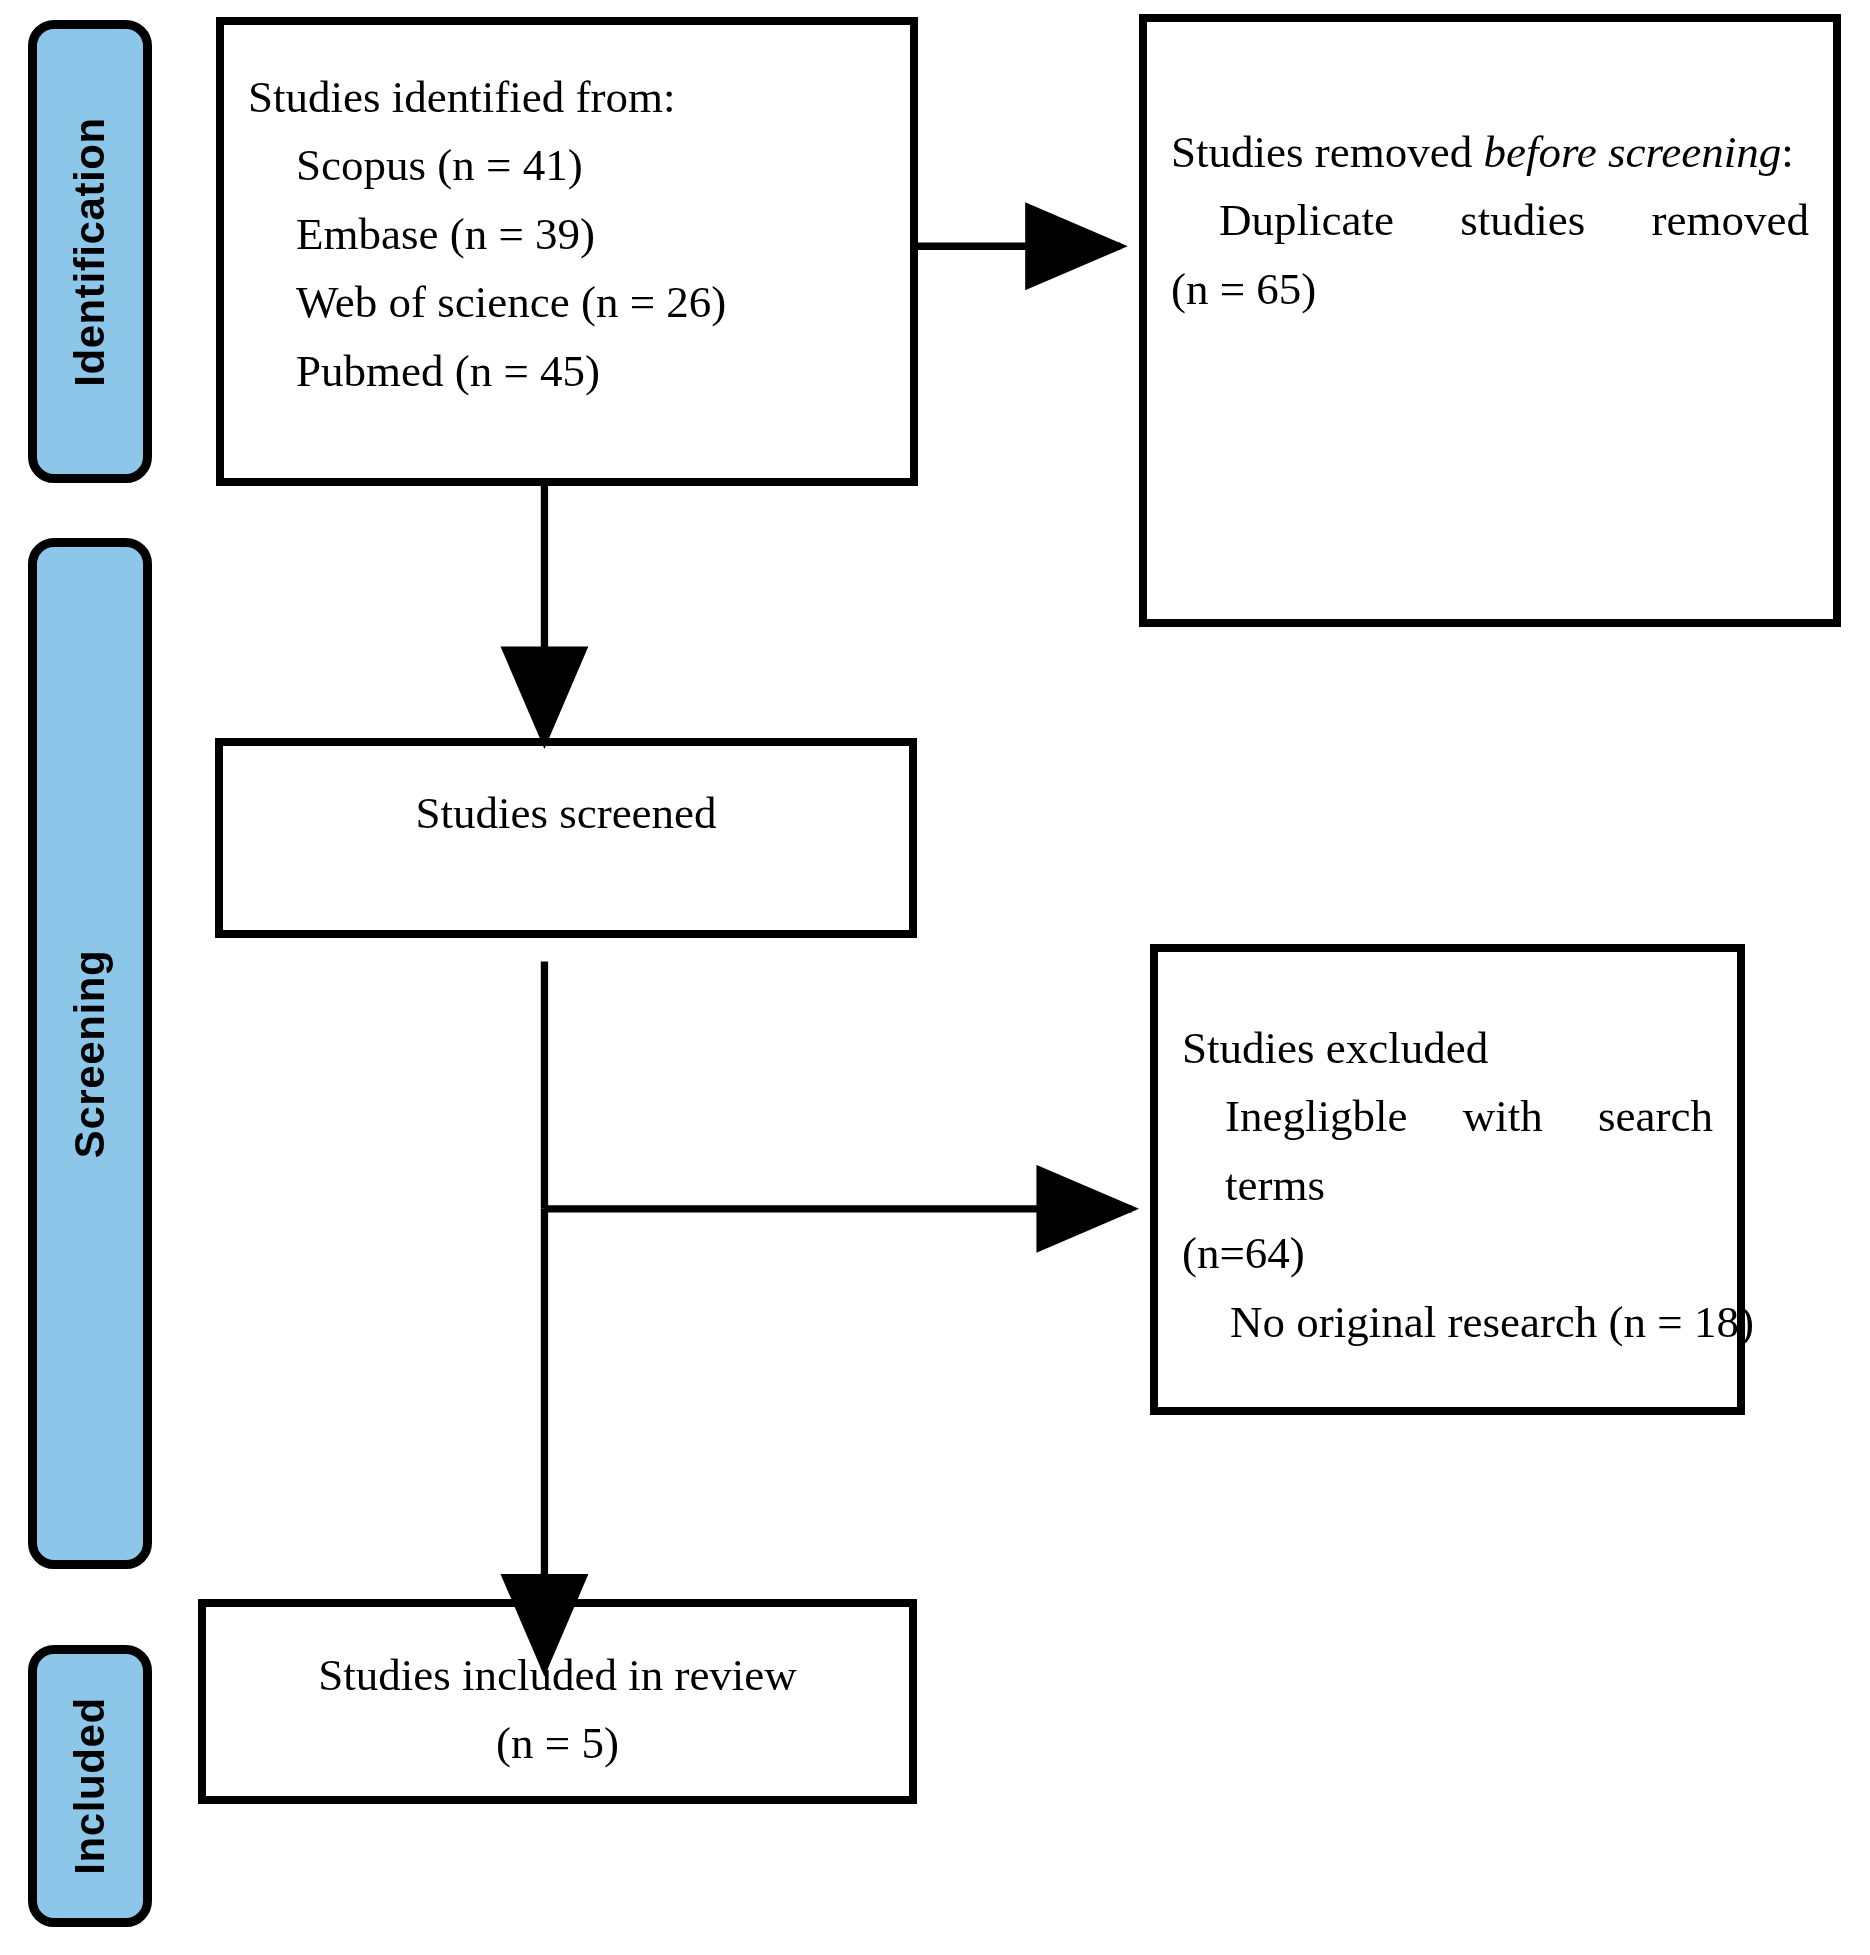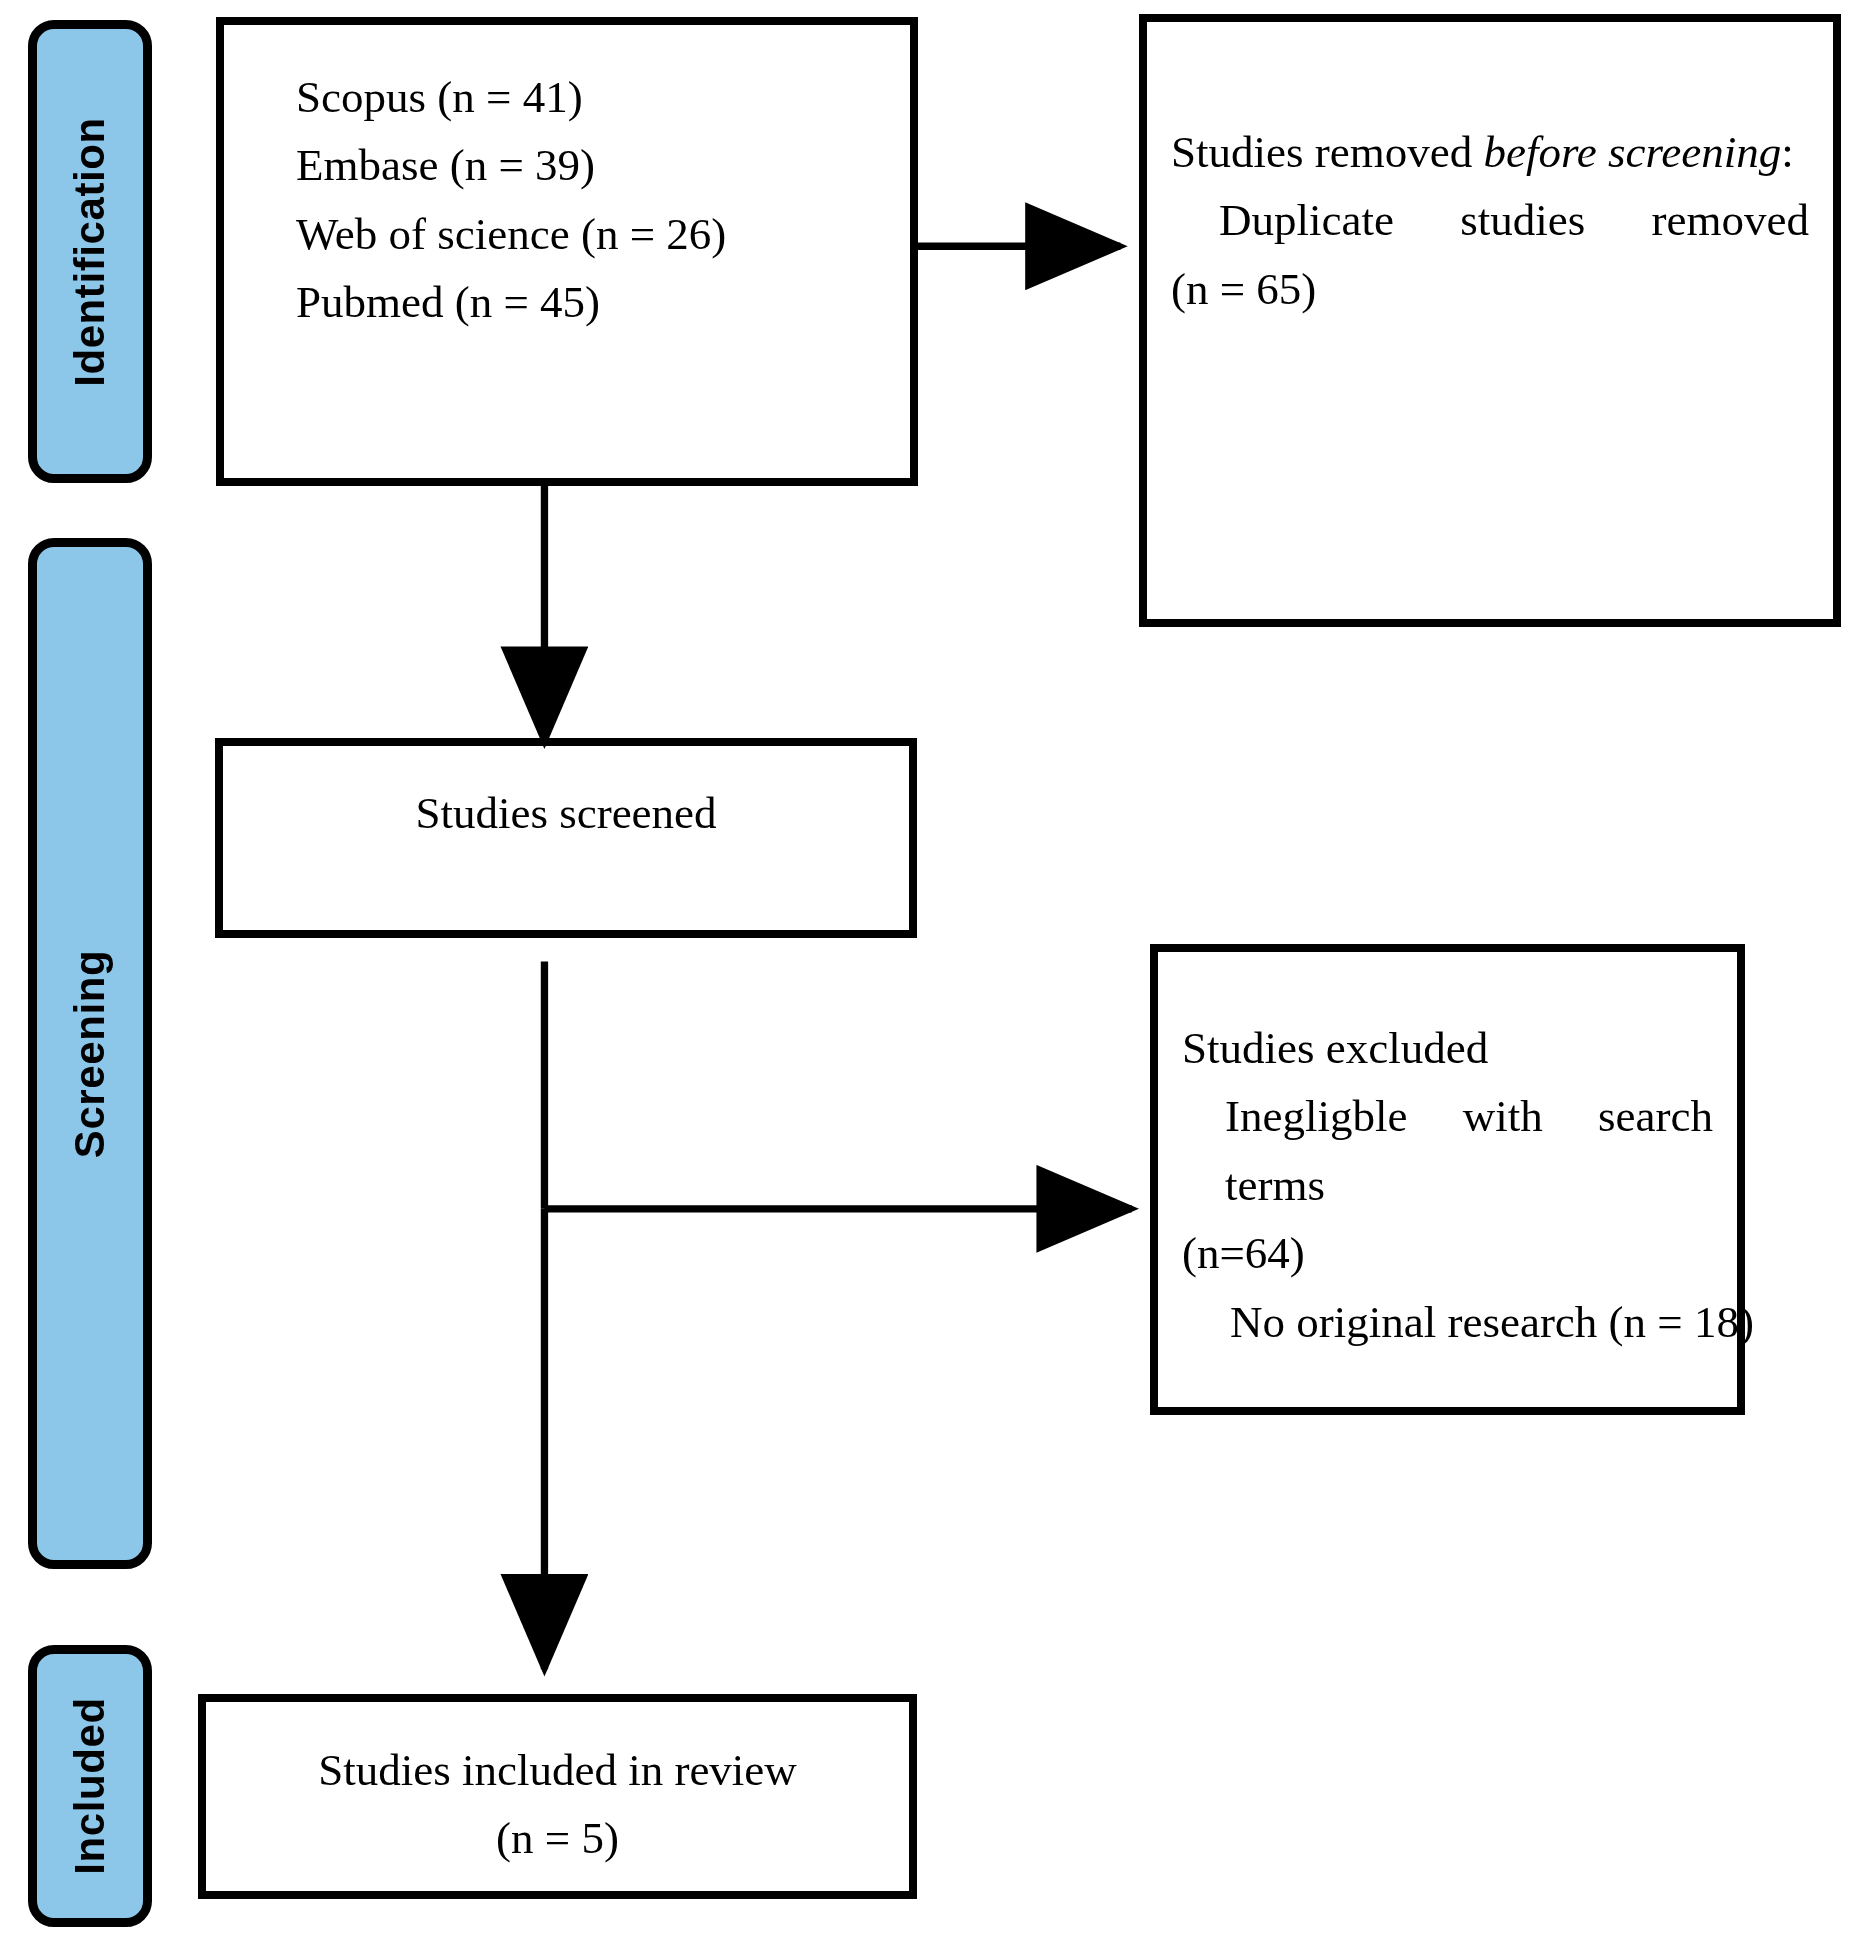--- a/index.html
+++ b/index.html
@@ -105,20 +105,21 @@
   <div class="stage-bar" style="left:28px; top:538px; width:124px; height:1031px;">
     <span class="stage-bar-label">Screening</span>
   </div>
 
   <div class="stage-bar" style="left:28px; top:1645px; width:124px; height:282px;">
     <span class="stage-bar-label">Included</span>
   </div>
 
   <div class="flow-box" style="left:216px; top:17px; width:702px; height:469px;">
     <div class="box-inner" style="top:38px;">
+      <div class="line">Studies identified from:</div>
       <div class="line indent">Scopus (n = 41)</div>
       <div class="line indent">Embase (n = 39)</div>
       <div class="line indent">Web of science (n = 26)</div>
       <div class="line indent">Pubmed (n = 45)</div>
     </div>
   </div>
 
   <div class="flow-box" style="left:1139px; top:14px; width:702px; height:613px;">
     <div class="box-inner" style="top:96px;">
       <div class="line">
@@ -137,21 +138,21 @@
 
   <div class="flow-box" style="left:1150px; top:944px; width:595px; height:471px;">
     <div class="box-inner" style="top:62px;">
       <div class="line">Studies excluded</div>
       <div class="line just-open">Inegligble with search terms</div>
       <div class="line">(n=64)</div>
       <div class="line indent">No original research (n = 18)</div>
     </div>
   </div>
 
-  <div class="flow-box" style="left:198px; top:1694px; width:719px; height:205px;">
+  <div class="flow-box" style="left:198px; top:1599px; width:719px; height:205px;">
     <div class="box-inner" style="top:34px;">
       <div class="line center">Studies included in review</div>
       <div class="line center">(n = 5)</div>
     </div>
   </div>
 
   <svg id="connectors" viewBox="0 0 3318 3469">
     <defs>
       <marker id="arrow-right" markerWidth="14" markerHeight="12" refX="13" refY="6" orient="auto" markerUnits="strokeWidth">
         <path d="M0,0 L14,6 L0,12 Z" fill="#000000"></path>

